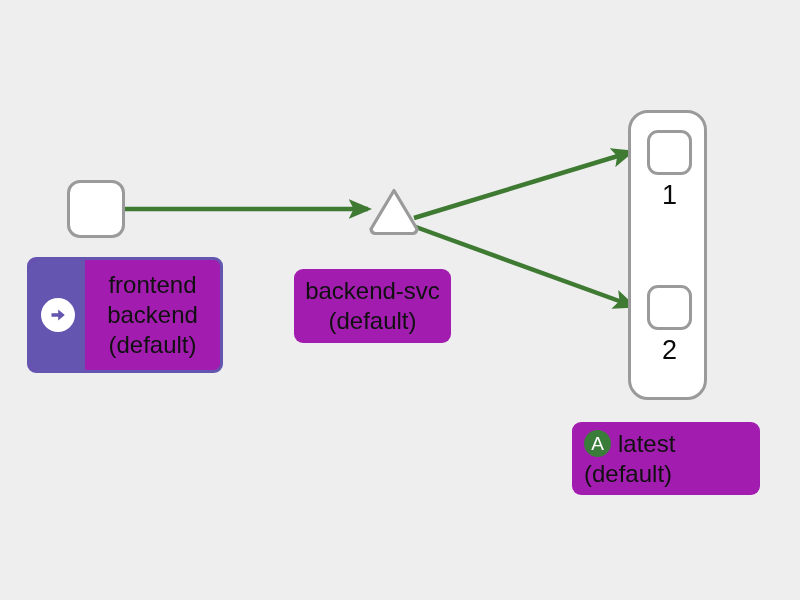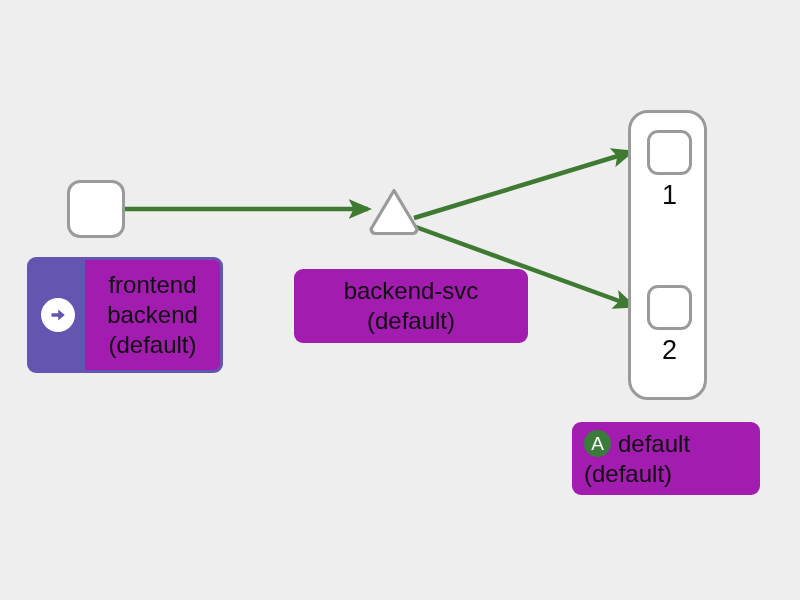--- a/index.html
+++ b/index.html
@@ -128,21 +128,21 @@
     border-radius: 50%;
     background: #ffffff;
     display: flex;
     align-items: center;
     justify-content: center;
   }
 
   #label-backend-svc {
     left: 294px;
     top: 269px;
-    width: 234px;
+    width: 157px;
     height: 74px;
   }
 
   #label-backend {
     left: 572px;
     top: 422px;
     width: 188px;
     height: 73px;
   }
   #label-backend .label-text {
@@ -229,19 +229,19 @@
     <div class="label-text">
       <span class="label-line">backend-svc</span>
       <span class="label-line">(default)</span>
     </div>
   </div>
 
   <div class="label-box" id="label-backend">
     <div class="label-text">
       <span class="label-line-with-badge">
         <span class="status-badge">A</span>
-        <span>default</span>
+        <span>latest</span>
       </span>
       <span class="label-line">(default)</span>
     </div>
   </div>
 
 </div>
 
 </body></html>

